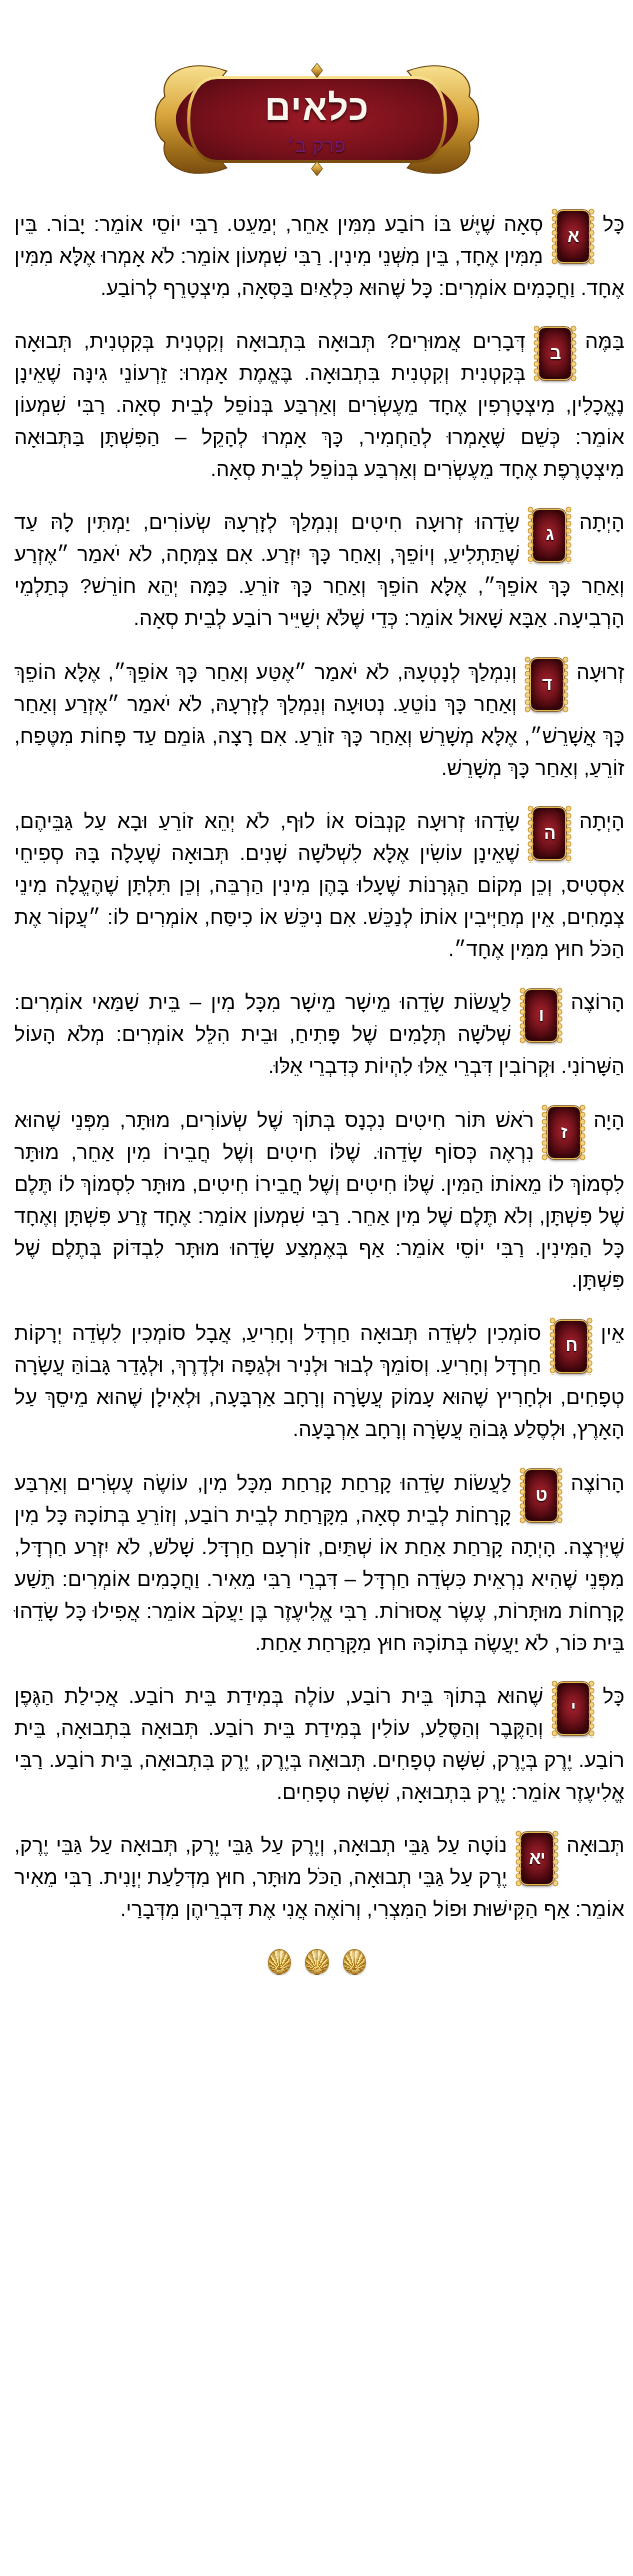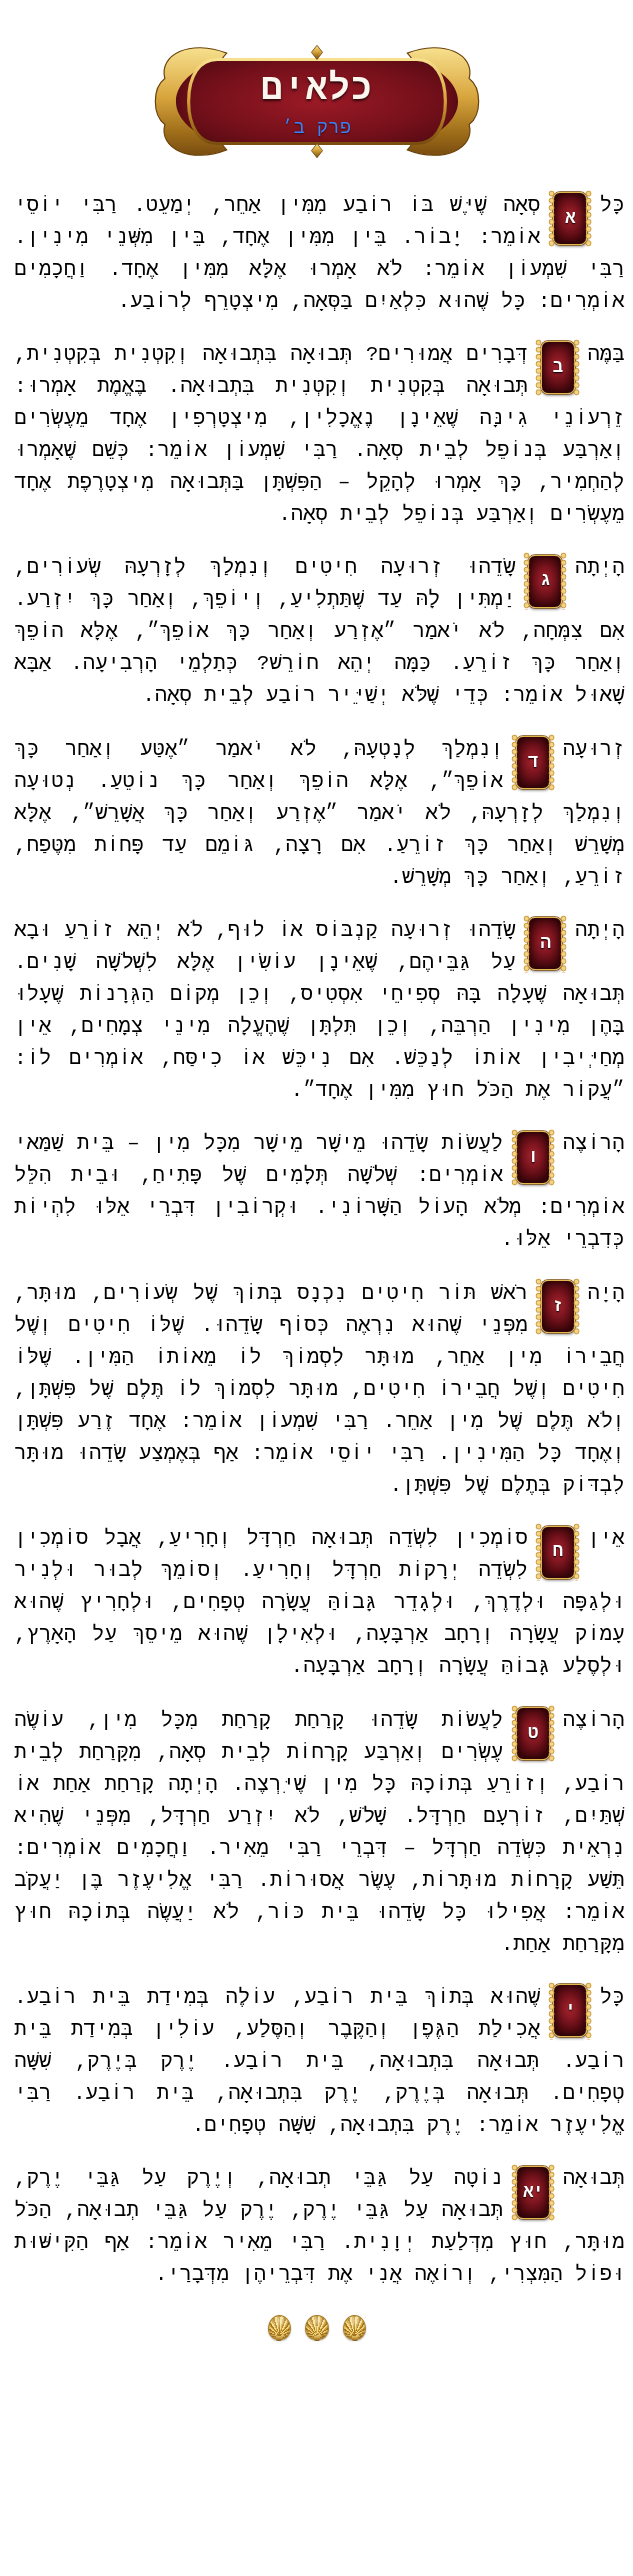--- a/index.html
+++ b/index.html
@@ -1,31 +1,31 @@
 <!DOCTYPE html>
 <html lang="he" style="font-size:12.7px"><head>
 <meta charset="utf-8">
 <style>
   html,body{margin:0;padding:0;background:#ffffff;}
   .page{
     width:634px;min-height:2576px;background:#ffffff;
-    box-sizing:border-box;padding-top:42px;margin:0 auto;
-    font-family:Liberation Mono, monospace;
+    box-sizing:border-box;padding-top:60px;margin:0 auto;
+    font-family:Liberation Sans, sans-serif;
   }
   
   .banner{position:relative;width:336px;height:119px;margin:0 auto 28.5px;}
   .banner svg{position:absolute;inset:0;width:100%;height:100%;}
   .banner-title{
     position:absolute;top:27px;left:0;right:0;text-align:center;
     font-size:36px;font-weight:bold;color:#fbf7ee;letter-spacing:0.8px;
     text-shadow:0 1.6px 2.4px rgba(0,0,0,.65);z-index:3;
   }
   .banner-subtitle{
     position:absolute;top:76px;left:0;right:0;text-align:center;
-    font-size:18px;color:#3b82f6;letter-spacing:0.8px;
+    font-size:18px;color:#701a75;letter-spacing:0.8px;
     text-shadow:0 0.8px 1.6px rgba(0,0,0,.55);z-index:3;
   }
   
   .content{
     direction:rtl;text-align:justify;color:#000;
     padding:0 9.5px 0 14.3px;
     font-size:20.6px;line-height:32px;
   }
   .mishnah{margin-bottom:21.4px;}
   .mishnah::after{content:"";display:block;clear:both;}

